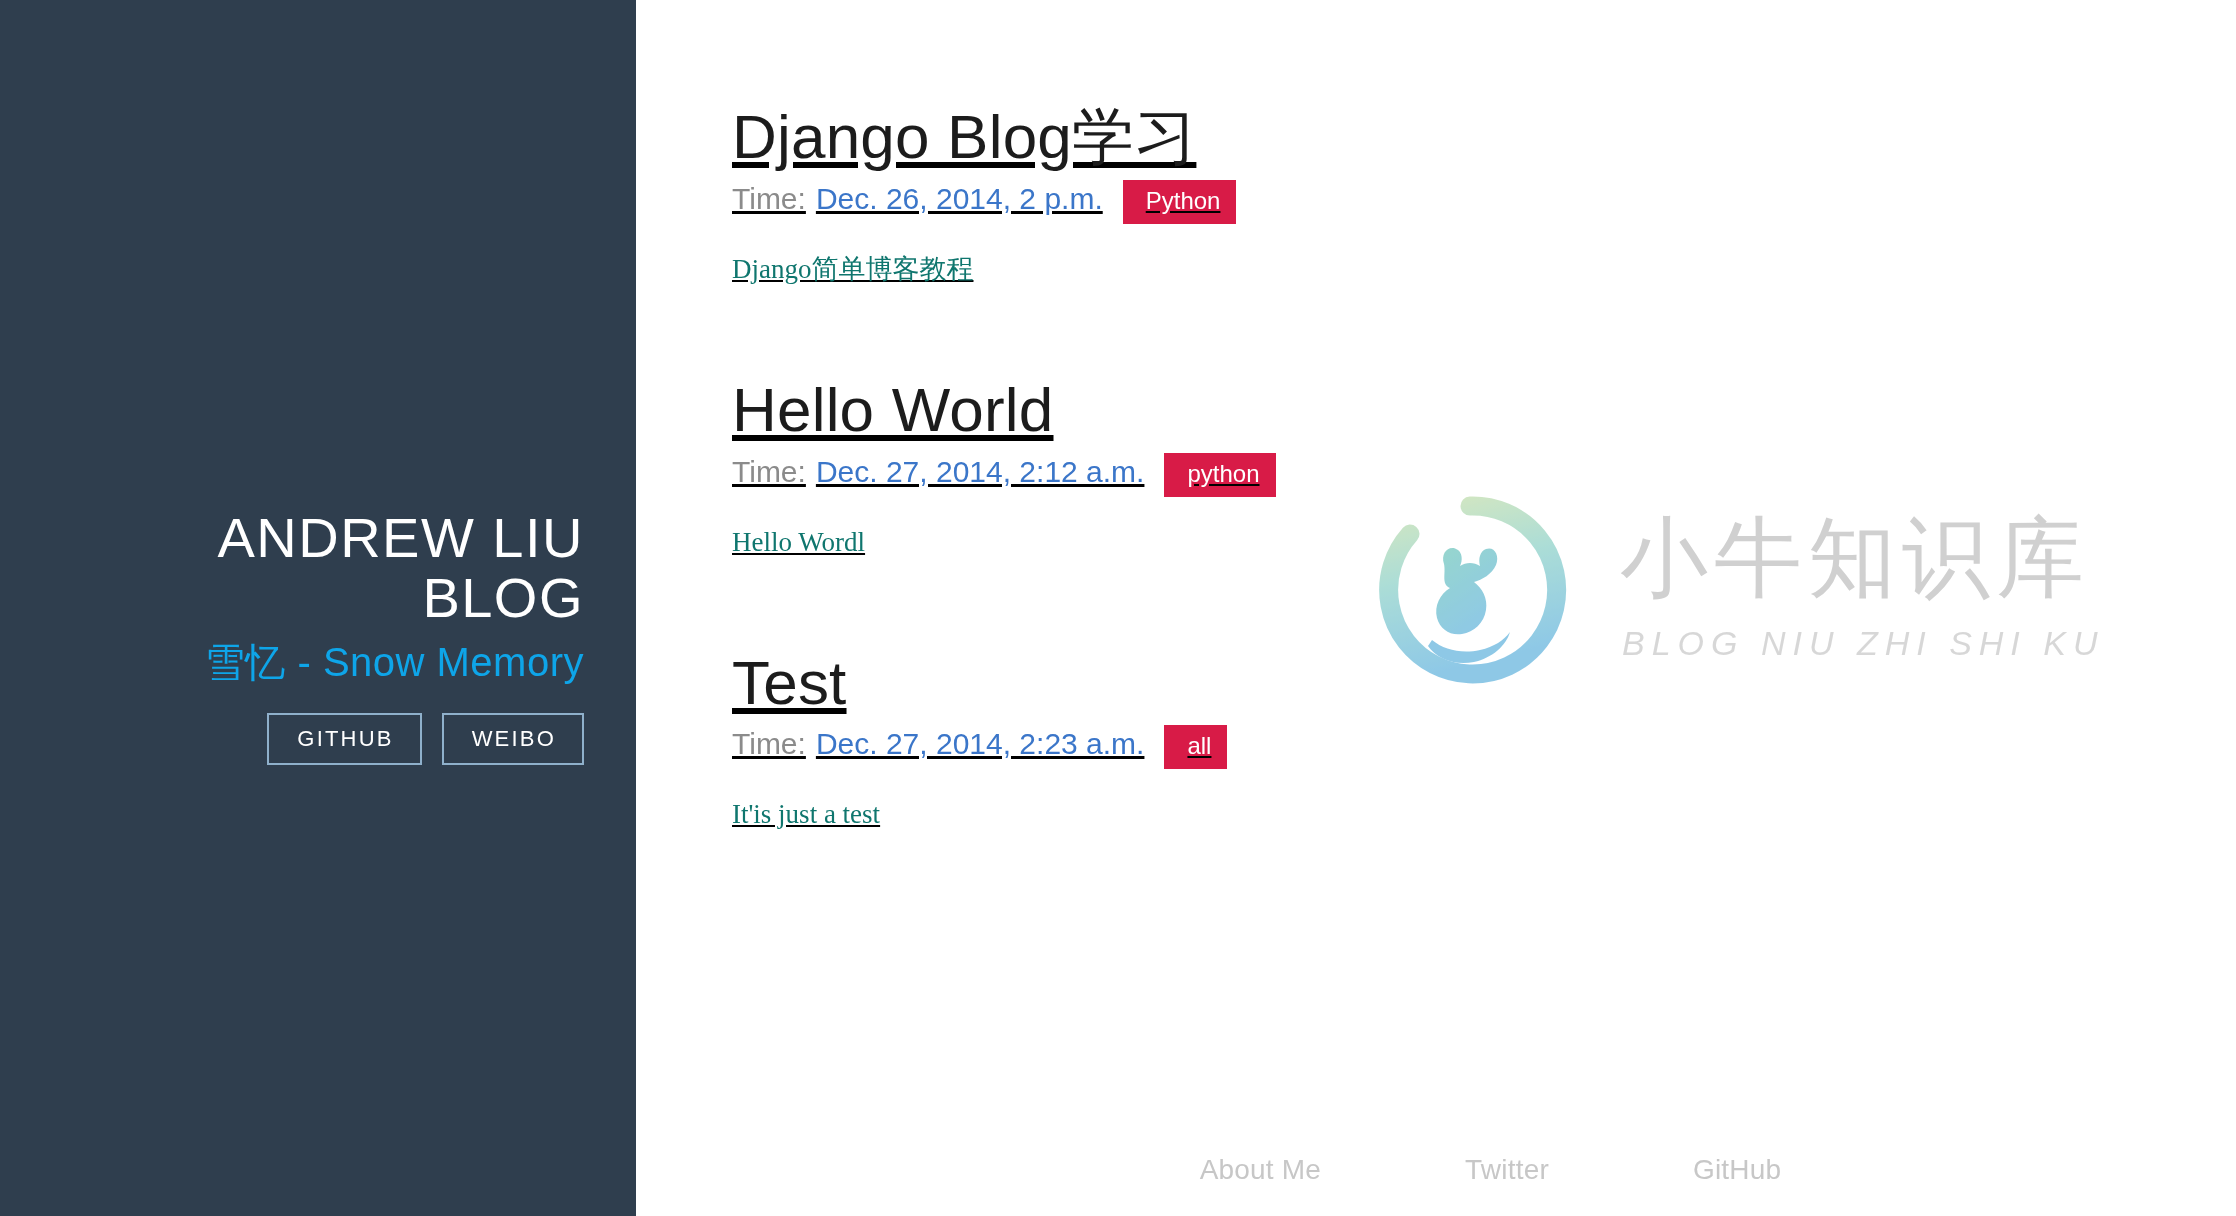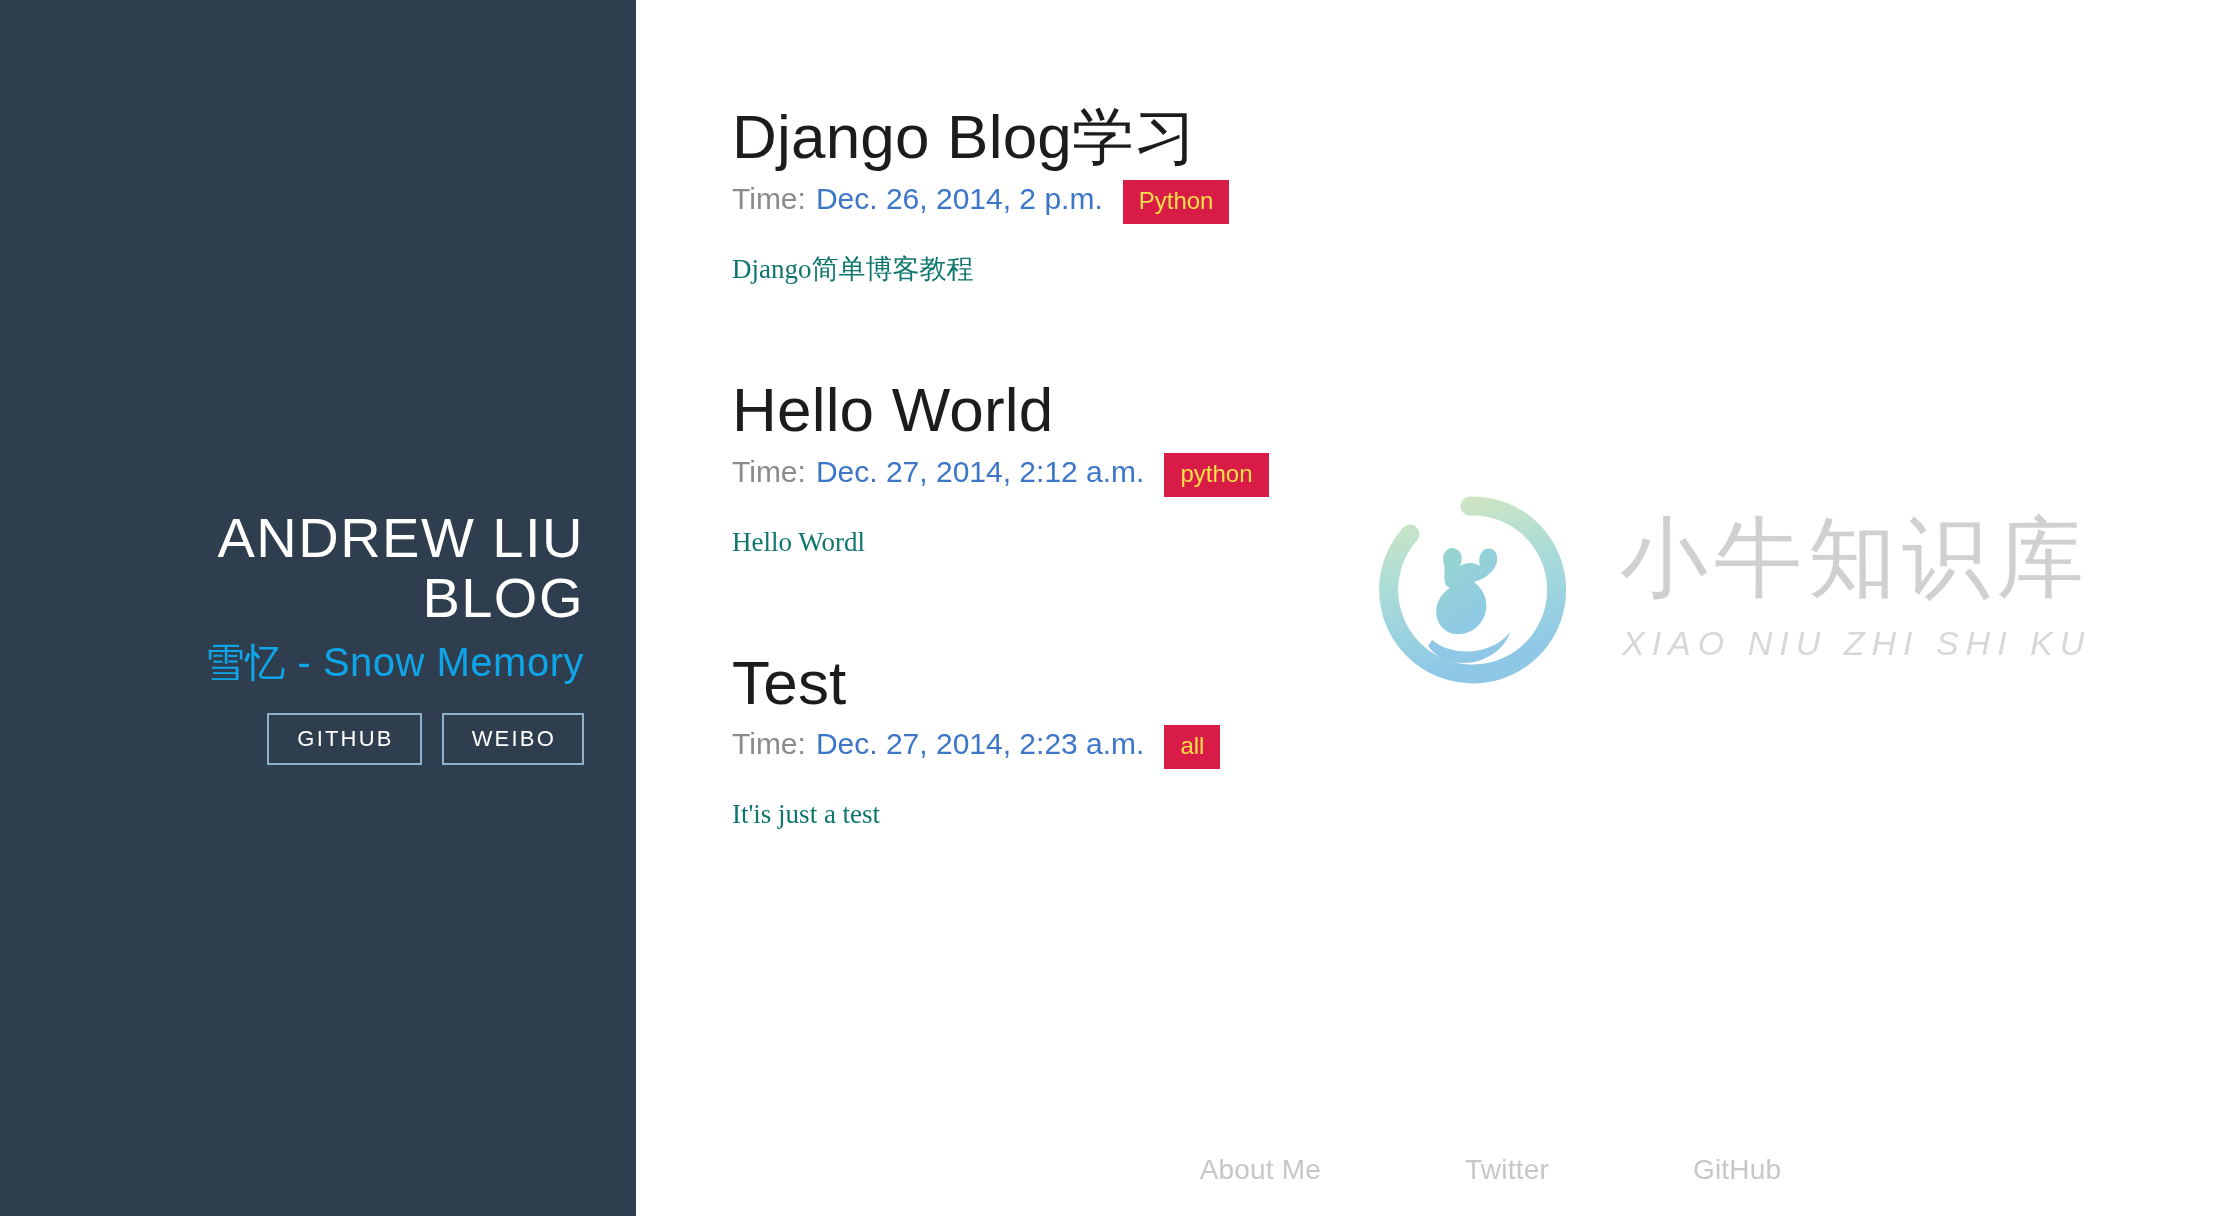--- a/index.html
+++ b/index.html
@@ -91,20 +91,21 @@
 
   .posts {
     position: absolute;
     left: 96px;
     top: 0;
     right: 120px;
   }
 
   .post {
     position: relative;
+    text-decoration: underline;
   }
 
   .post:nth-child(1) { padding-top: 104px; }
   .post:nth-child(2) { padding-top: 90px; }
   .post:nth-child(3) { padding-top: 90px; }
 
   .post-title {
     font-family: "Liberation Sans", sans-serif;
     font-size: 62px;
     font-weight: 300;
@@ -132,25 +133,25 @@
   .meta-date {
     color: #3b76c9;
     text-decoration: none;
     cursor: pointer;
     white-space: nowrap;
   }
 
   .post-tag {
     display: inline-block;
     background: #d81b47;
-    color: #fde047;
+    color: #ffffff;
     font-size: 24px;
     font-weight: 400;
     line-height: 1;
-    padding: 9px 16px 11px 16px;
+    padding: 9px 16px 11px 23px;
     margin-left: 20px;
     text-decoration: none;
     cursor: pointer;
     white-space: nowrap;
   }
 
   .post-summary {
     margin-top: 28px;
     font-family: "Liberation Serif", serif;
     font-size: 27px;
@@ -296,21 +297,21 @@
         <path d="M74 74 C70 62 80 54 88 60 C92 63 93 70 90 76
                  C96 72 104 72 110 76 C108 69 110 61 116 59
                  C124 56 130 65 126 75 C122 84 112 90 104 92
                  C112 98 118 108 116 120 C114 133 104 142 92 144
                  C80 146 70 139 67 128 C64 116 70 104 80 98
                  C71 94 76 84 74 74 Z" fill="url(#wmBody)"></path>
         <path d="M62 150 C74 160 92 164 110 160 C124 157 134 150 140 142
                  C136 156 122 168 104 172 C84 176 66 168 58 156 Z" fill="#4aa8d8"></path>
       </svg>
       <div class="wm-text-cn">小牛知识库</div>
-      <div class="wm-text-py">XIAO NIU ZHI SHI KU</div>
+      <div class="wm-text-py">BLOG NIU ZHI SHI KU</div>
     </div>
 
     <footer class="footer">
       <a class="footer-link" href="#">About Me</a>
       <a class="footer-link" href="#">Twitter</a>
       <a class="footer-link" href="#">GitHub</a>
     </footer>
 
   </main>
 </div>

